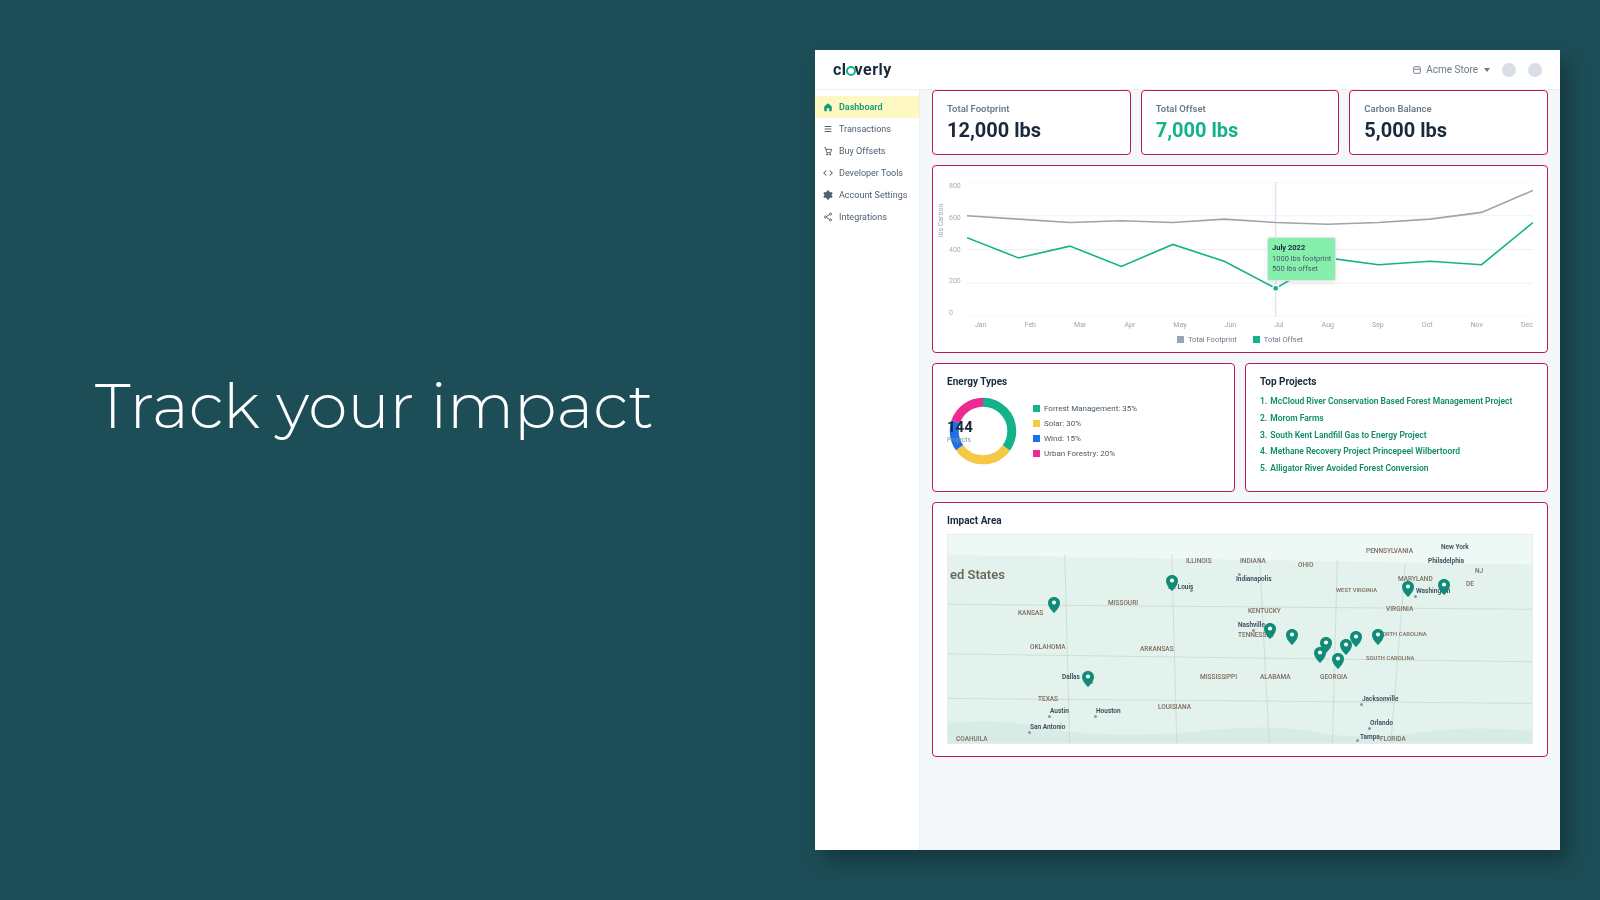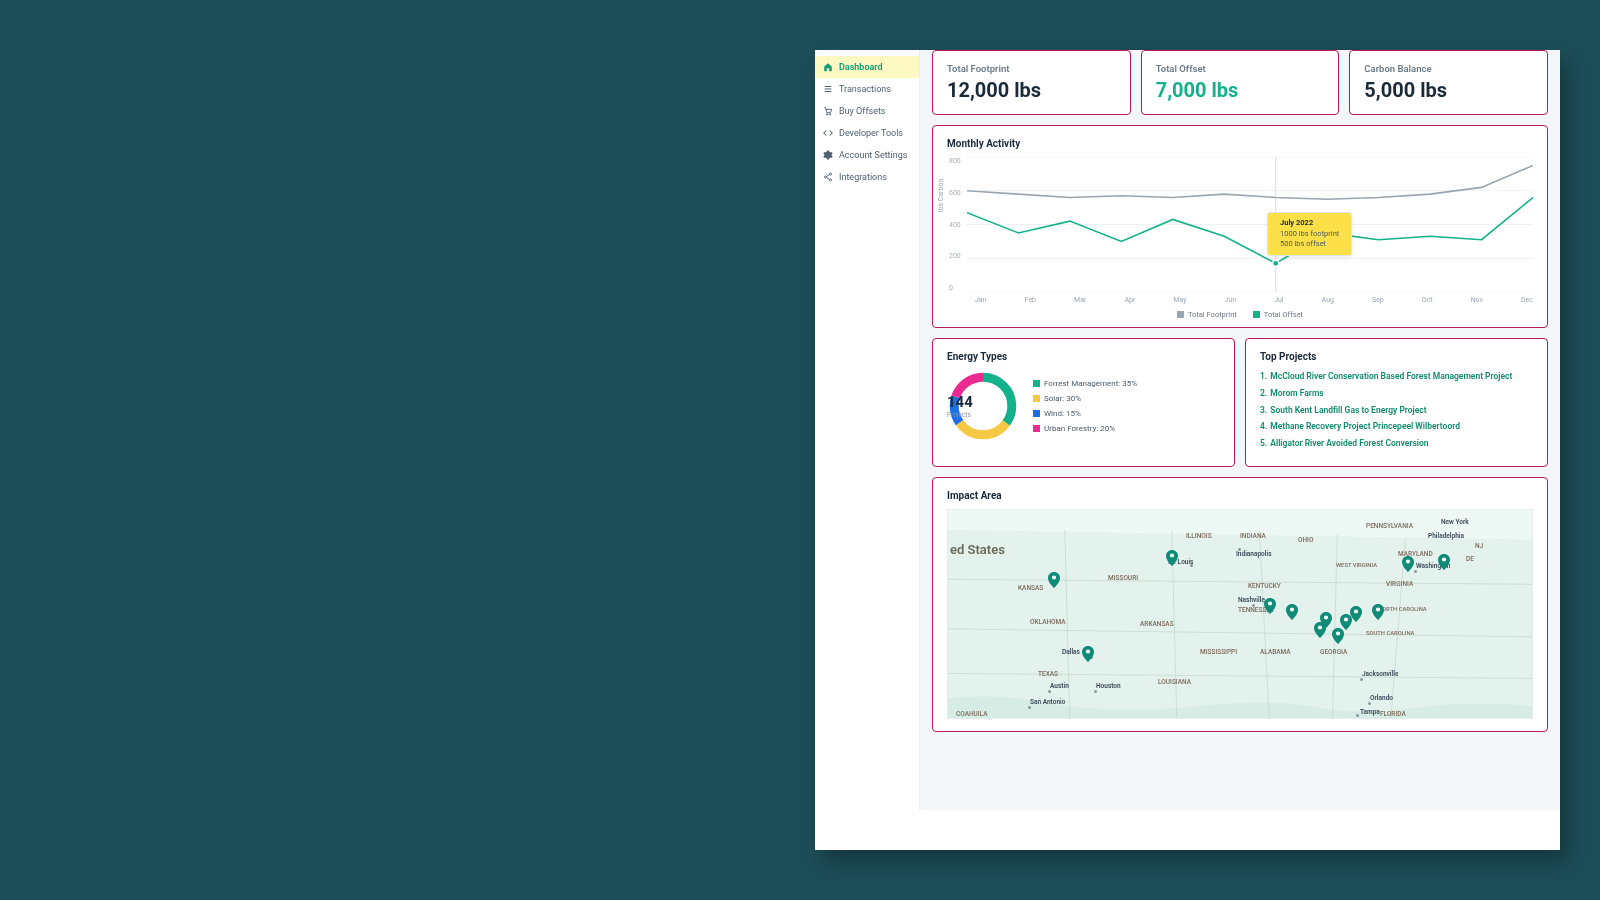--- a/index.html
+++ b/index.html
@@ -56,21 +56,21 @@
   .stat-value{font-size:20px;font-weight:700;color:#1a2a3a;}
   .stat-value.green{color:#13b28b;}
   .card-title{font-size:10px;font-weight:700;color:#1a2a3a;margin-bottom:8px;}
   
   .chart-card{padding:12px 14px 8px;}
   .chart-area{position:relative;height:135px;margin:4px 0 4px 20px;}
   .chart-area svg{width:100%;height:100%;}
   .ylabel{position:absolute;left:-26px;top:50%;transform:rotate(-90deg) translateX(50%);transform-origin:left center;font-size:7px;color:#9aa5b0;}
   .yticks{position:absolute;left:-18px;top:0;height:100%;display:flex;flex-direction:column;justify-content:space-between;font-size:7px;color:#a4afb9;text-align:left;}
   .xticks{display:flex;justify-content:space-between;margin-left:28px;font-size:7px;color:#9aa5b0;}
-  .tooltip-box{position:absolute;left:300px;top:55px;background:#fde047;border:1px solid #e0e5ea;border-radius:3px;padding:5px 12px;font-size:7.5px;color:#4a5a68;line-height:1.4;box-shadow:0 2px 6px rgba(0,0,0,.08);}
+  .tooltip-box{position:absolute;left:300px;top:55px;background:#86efac;border:1px solid #e0e5ea;border-radius:3px;padding:5px 4px;font-size:7.5px;color:#4a5a68;line-height:1.4;box-shadow:0 2px 6px rgba(0,0,0,.08);}
   .tooltip-box b{color:#1a2a3a;}
   .chart-legend{display:flex;justify-content:center;gap:16px;font-size:7.5px;color:#6b7a88;margin-top:6px;}
   .sq{display:inline-block;width:7px;height:7px;margin-right:4px;vertical-align:-1px;}
   .sq.gray{background:#9aa5b0;} .sq.green{background:#13b28b;}
   .sq.blue{background:#1d6fe6;} .sq.yellow{background:#f6c945;} .sq.pink{background:#ed2a92;}
   
   .two-col{display:flex;gap:10px;margin-top:10px;}
   .two-col .card{flex:1;}
   .proj-row{display:flex;align-items:center;gap:14px;}
   .donut-wrap{position:relative;width:72px;height:72px;flex-shrink:0;}
@@ -90,24 +90,40 @@
   .pin svg{width:12px;height:16px;}
   .mlabel{position:absolute;font-size:6.5px;color:#7d6b5f;font-weight:500;white-space:nowrap;}
   .mlabel.city{color:#3a4a58;font-weight:600;}
   .mlabel.big{font-size:13px;color:#6a6a5a;font-weight:600;}
   .mdot{position:absolute;width:3px;height:3px;border-radius:50%;background:#8a96a2;}
 </style>
 </head>
 <body>
 
 <div class="hero-text">
+  <div>Track your impact</div>
 </div>
 
 <div class="dashboard-window">
 
+  <div class="topbar">
+    <div class="logo">cl<span class="o"></span>verly</div>
+    <div class="topbar-right">
+      <div class="store-selector">
+        <svg width="10" height="10" viewBox="0 0 24 24" fill="none" stroke="#6b7a88" stroke-width="2.2">
+            <rect x="4" y="4" width="16" height="16" rx="2"></rect>
+            <path d="M4 10h16"></path>
+          </svg>
+        <span>Acme Store</span>
+        <span class="caret"></span>
+      </div>
+      <span class="circ-icon"></span>
+      <span class="circ-icon"></span>
+    </div>
+  </div>
 
   <div class="body">
 
     <div class="sidebar">
       <div class="nav-item active">
         <span class="nav-ico">
             <svg width="10" height="10" viewBox="0 0 24 24" fill="currentColor">
               <path d="M3 11l9-8 9 8v10a1 1 0 0 1-1 1h-5v-7h-6v7H4a1 1 0 0 1-1-1z"></path>
             </svg>
           </span>
@@ -172,21 +188,20 @@
           <div class="stat-label">Total Offset</div>
           <div class="stat-value green">7,000 lbs</div>
         </div>
         <div class="card">
           <div class="stat-label">Carbon Balance</div>
           <div class="stat-value">5,000 lbs</div>
         </div>
       </div>
 
       <div class="card chart-card">
-        <div class="card-title">Monthly Activity</div>
         <div class="chart-area">
           <span class="ylabel">lbs Carbon</span>
           <div class="yticks">
             <span>800</span>
               <span>600</span>
               <span>400</span>
               <span>200</span>
               <span>0</span>
           </div>
           <svg id="line-chart" viewBox="0 0 560 135" preserveAspectRatio="none">

